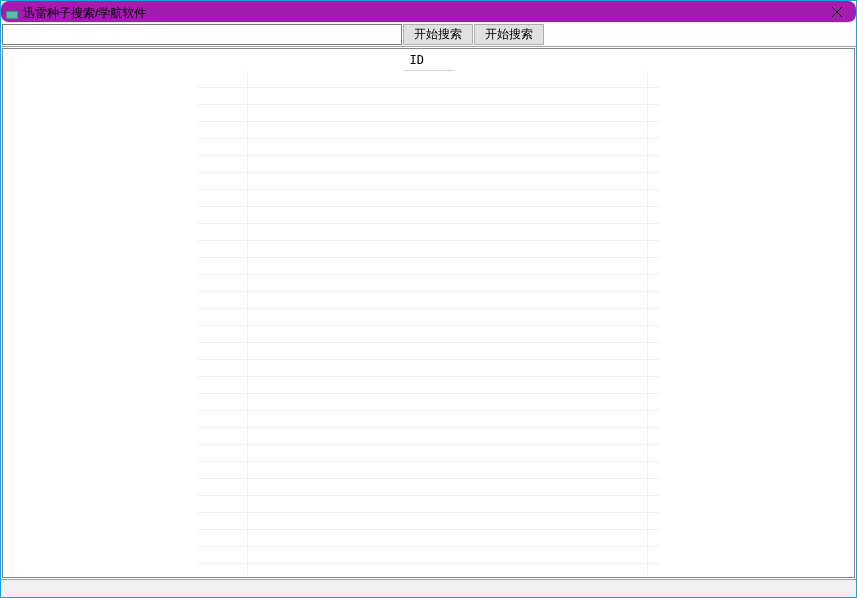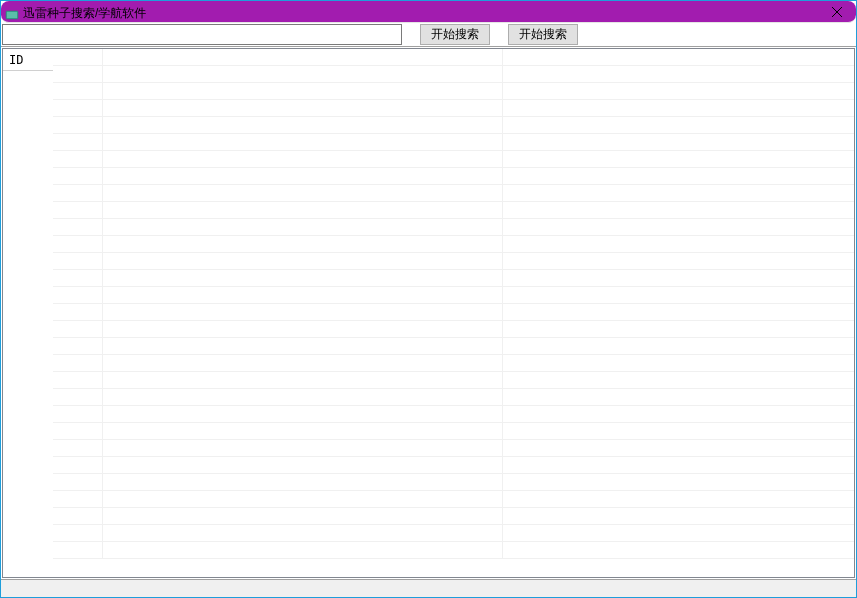--- a/index.html
+++ b/index.html
@@ -69,29 +69,30 @@
       background: #fff;
     }
     .toolbar-button {
       height: 100%;
       padding: 0 10px;
       border: 1px solid #adadad;
       background: #e1e1e1;
       font-size: 12px;
       font-family: inherit;
       cursor: pointer;
-      margin-left: 18px;
+      margin-left: 1px;
     }
     .content {
       flex: 1;
       display: flex;
-      flex-direction: row;
+      flex-direction: column;
       border: 1px solid #828790;
       margin: 1px;
       overflow: hidden;
+      align-items: center;
     }
     .table-header {
       height: 22px;
       display: flex;
       background: #fff;
       border-bottom: 1px solid #d0d0d0;
     }
     .col-header {
       padding: 3px 6px;
       font-size: 12px;

